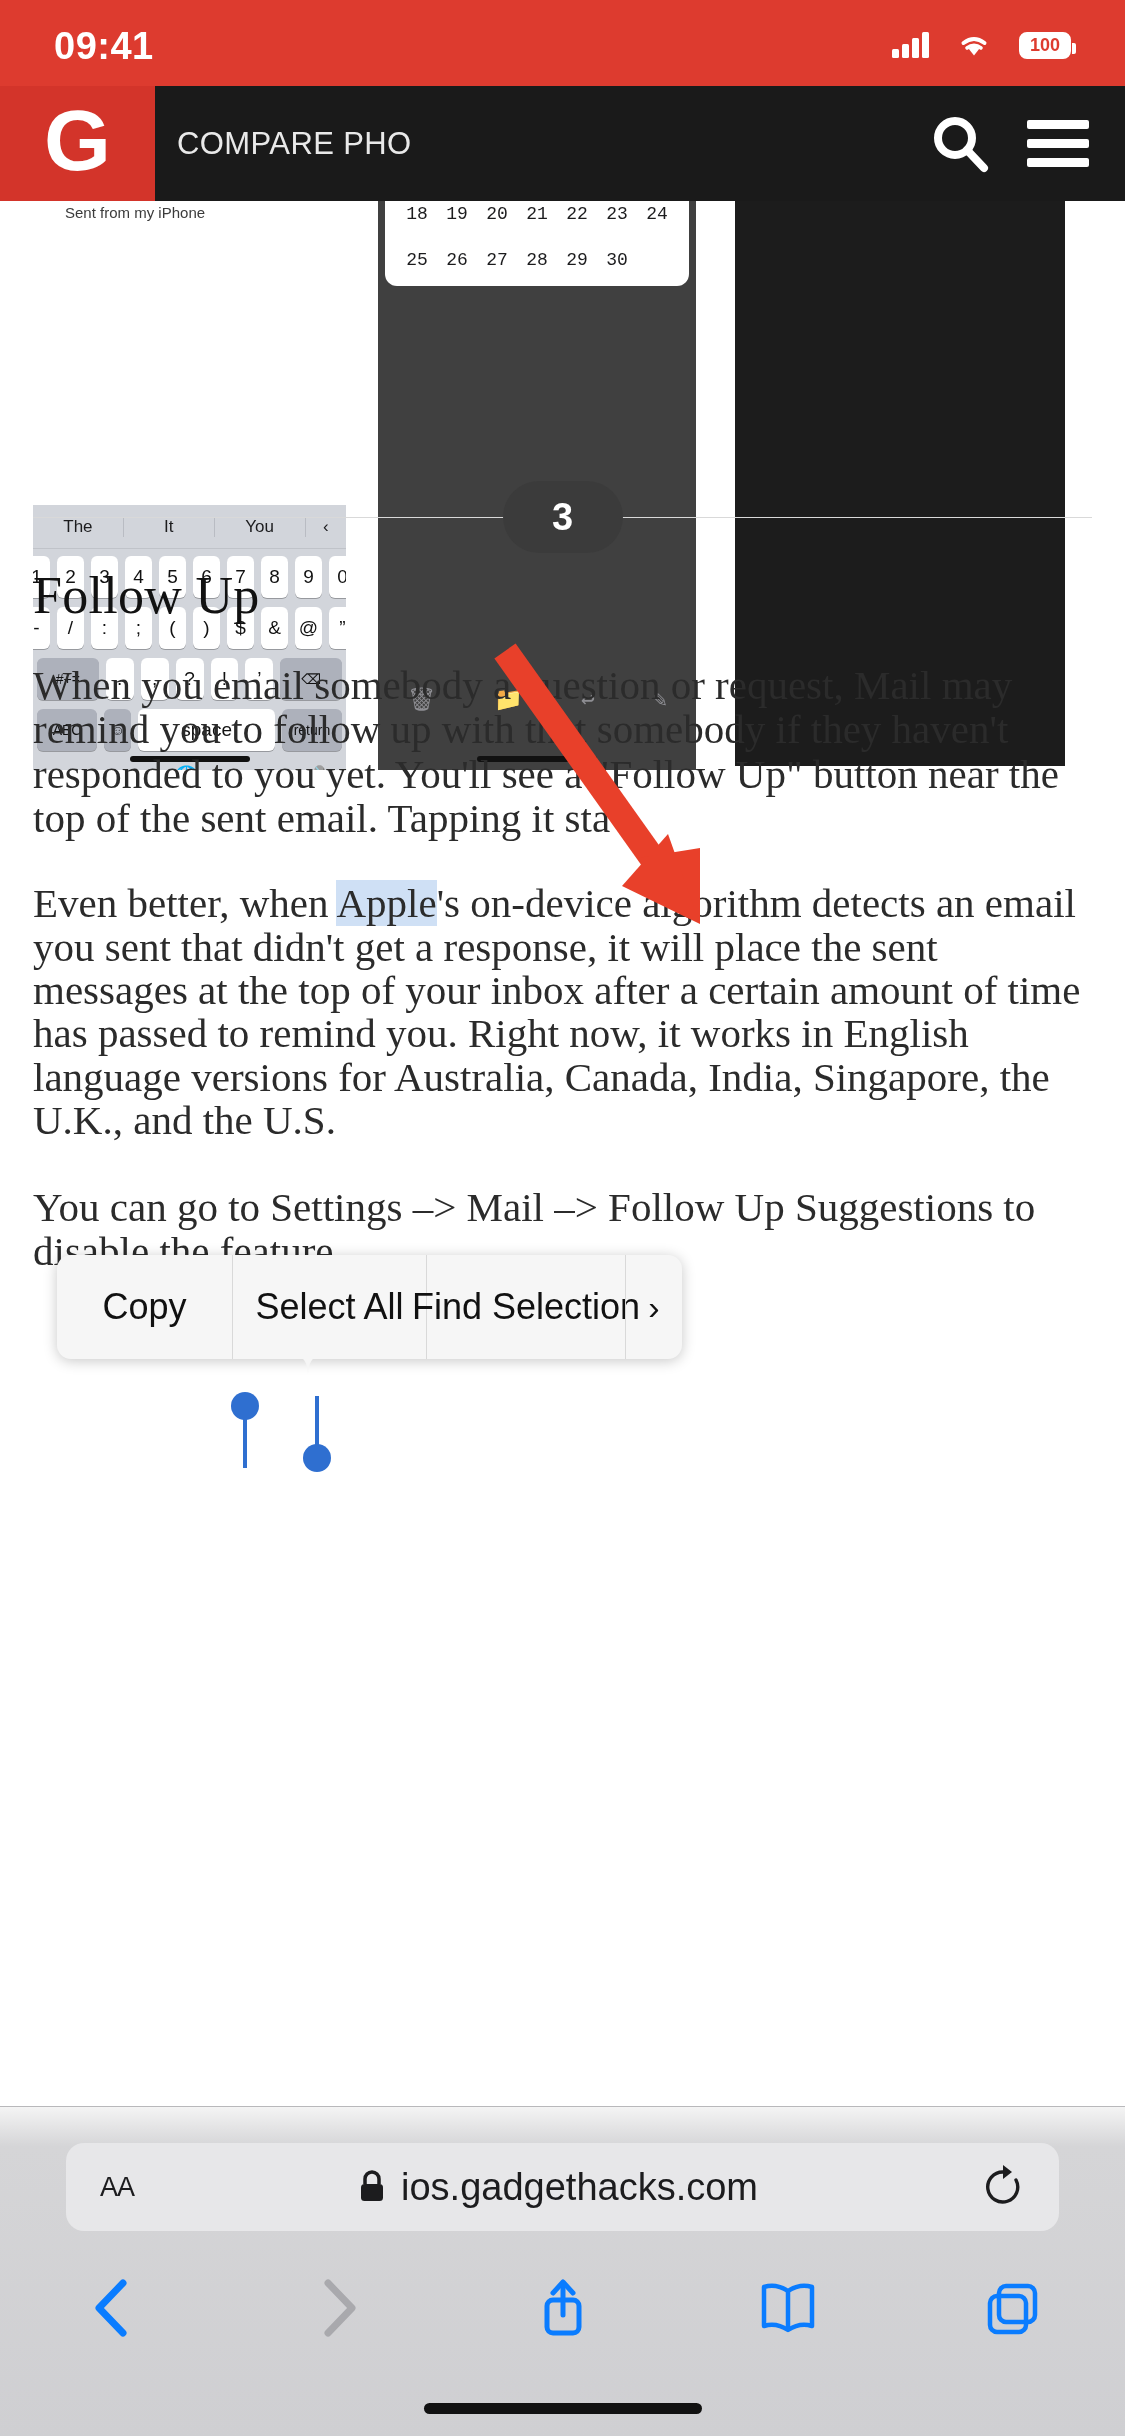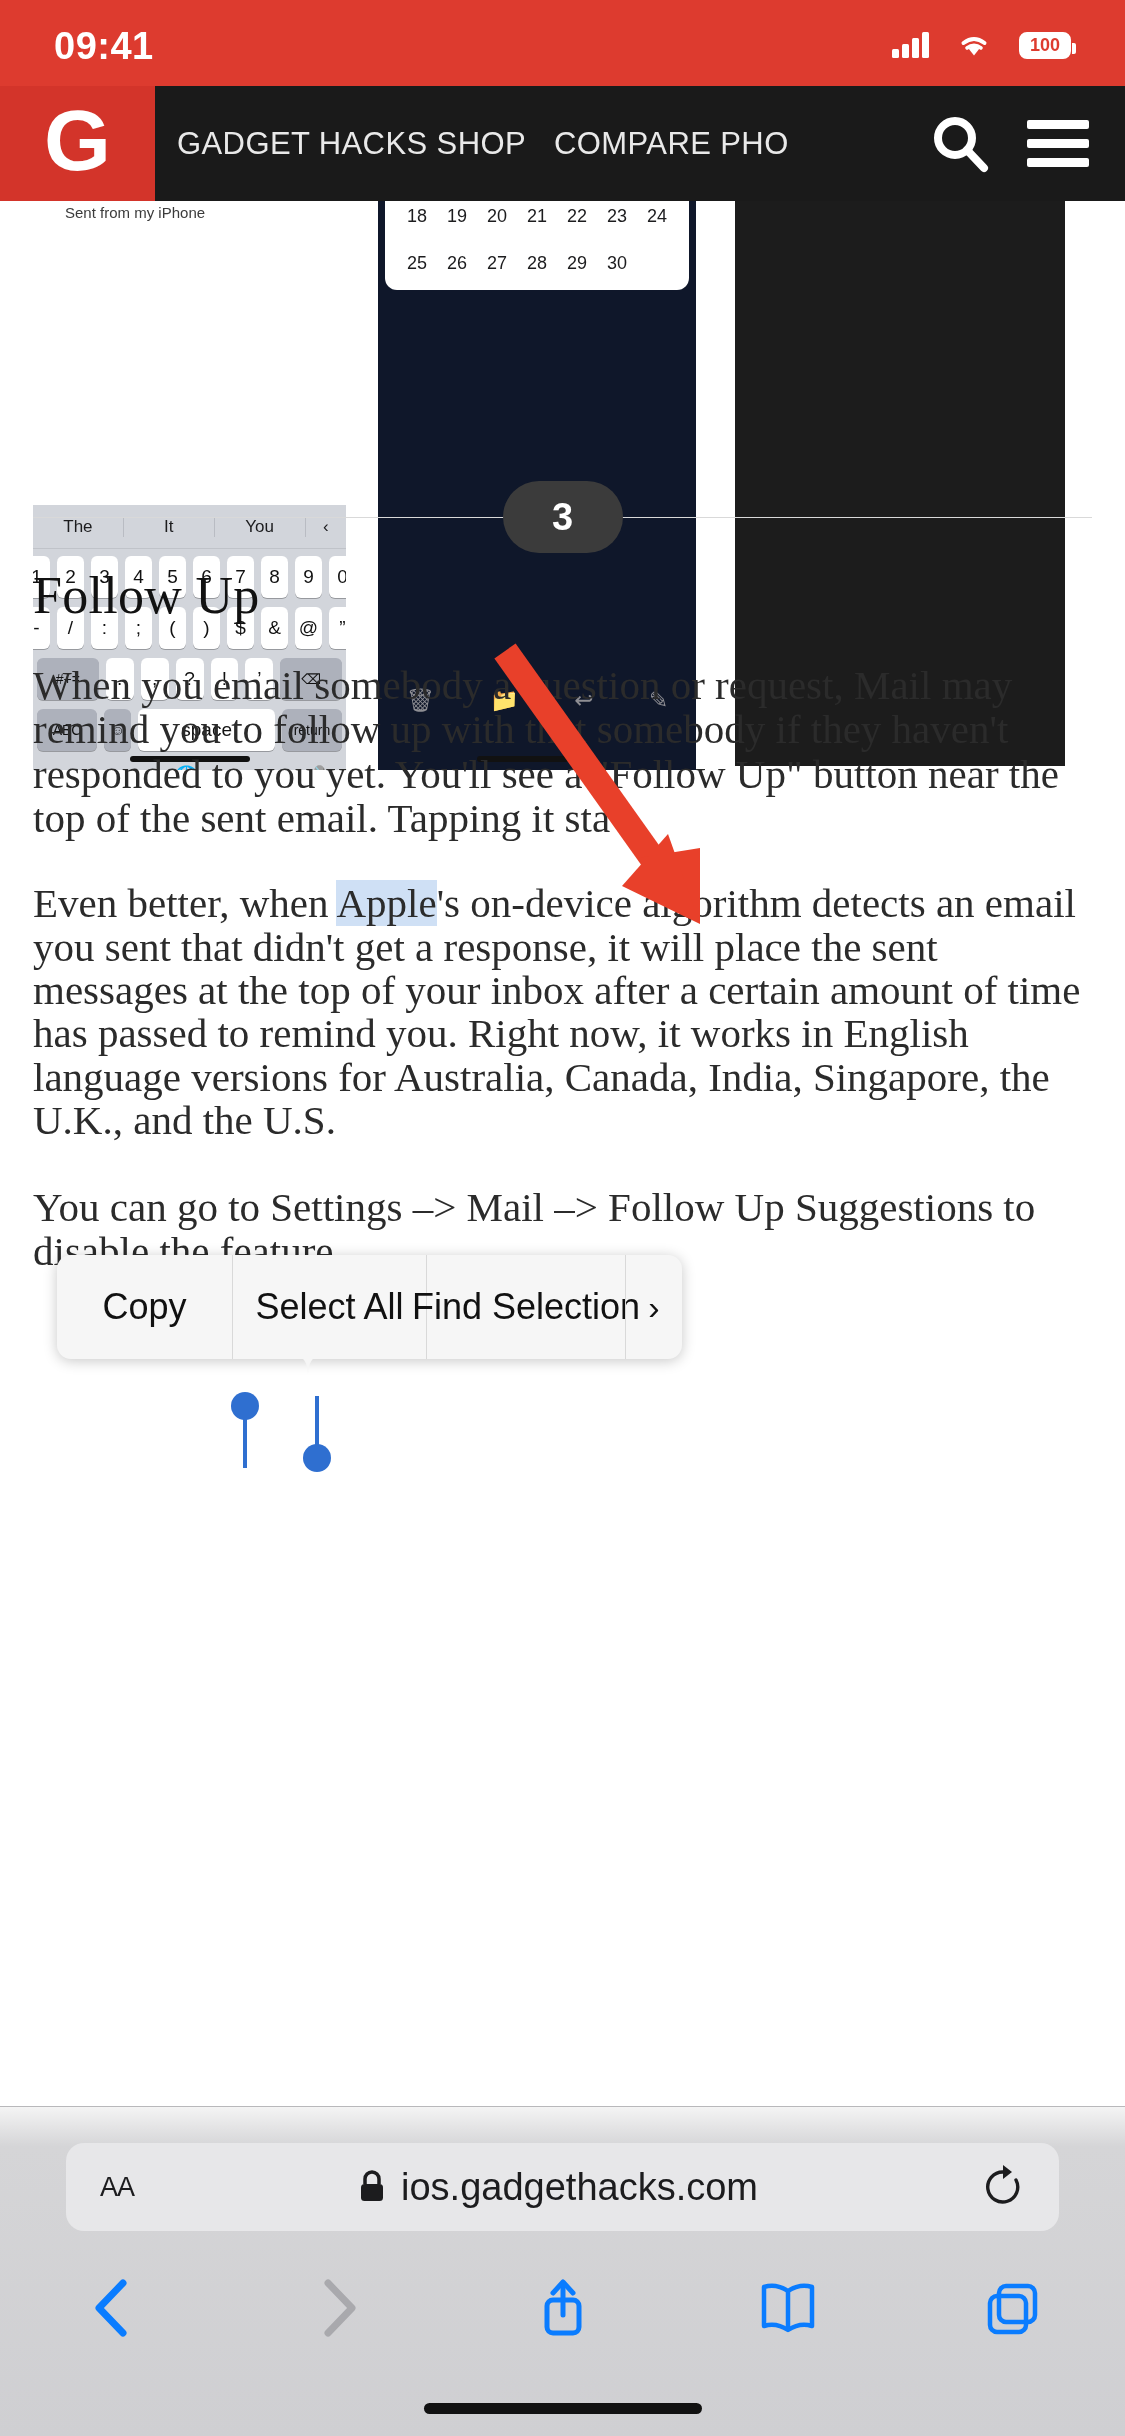--- a/index.html
+++ b/index.html
@@ -96,21 +96,21 @@
     display:flex; align-items:center; justify-content:space-between;
     padding:4px 16px 0;
   }
   .globe, .mic{ font-size:20px; color:#1c1c1e; }
   .home-ind{
     position:absolute; left:50%; transform:translateX(-50%); bottom:8px;
     width:120px; height:6px; background:#111; border-radius:4px;
   }
 
   
-  .cal{ position:absolute; left:0; top:0; right:0; bottom:0; background:#0f172a; }
+  .cal{ position:absolute; left:0; top:0; right:0; bottom:0; background:#404040;font-family:Liberation Mono, monospace; }
   .cal-card{
     position:absolute; left:7px; right:7px; top:0; background:#fff;
     border-radius:12px; padding:8px 12px 16px;
   }
   .cal-grid{ display:grid; grid-template-columns:repeat(7,1fr); row-gap:26px; }
   .cal-grid span{
     text-align:center; font-size:18px; color:#1c1c1e;
   }
   .cal-grid span.sel{
     background:#d9e8f8; border-radius:50%; color:#2f7fd8;
@@ -384,21 +384,20 @@
       <span>100</span>
     </div>
   </div>
 </div>
 
 <div id="site-header">
   <div id="logo-box">
     <div id="logo-g">G</div>
   </div>
   <div id="nav-links">
-    <a class="nav-link">GADGET HACKS SHOP</a>
     <a class="nav-link">COMPARE PHO</a>
   </div>
   <div id="header-icons">
     <div id="search-icon">
       <svg width="62" height="62" viewBox="0 0 62 62">
         <circle cx="26" cy="25" r="17" stroke="#fff" stroke-width="8" fill="none"></circle>
         <line x1="38" y1="37" x2="55" y2="55" stroke="#fff" stroke-width="8" stroke-linecap="round"></line>
       </svg>
     </div>
     <div id="hamburger">

